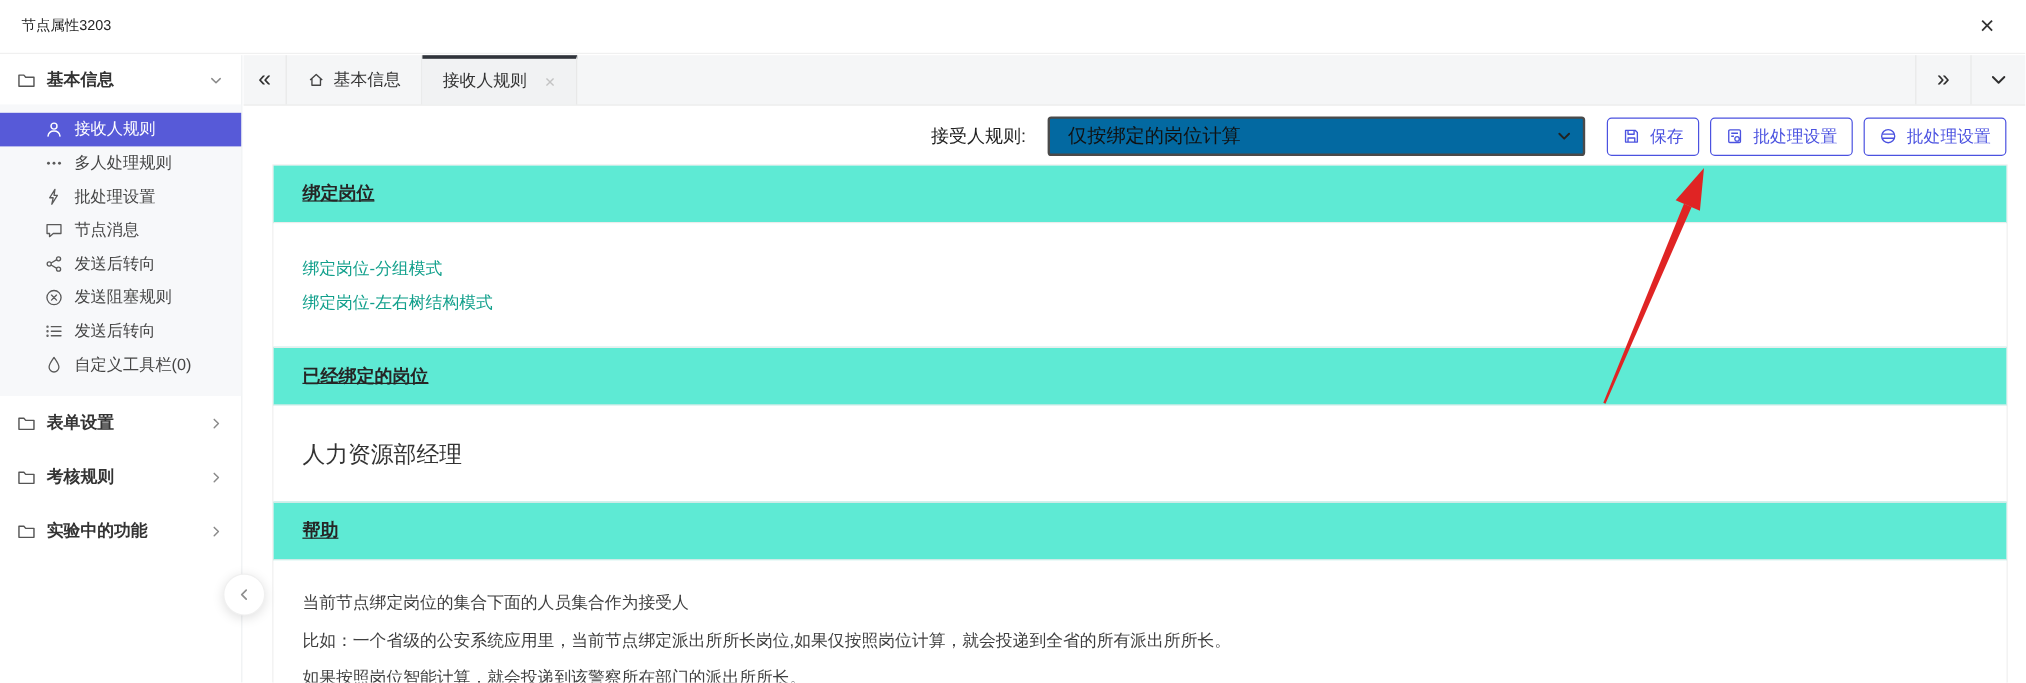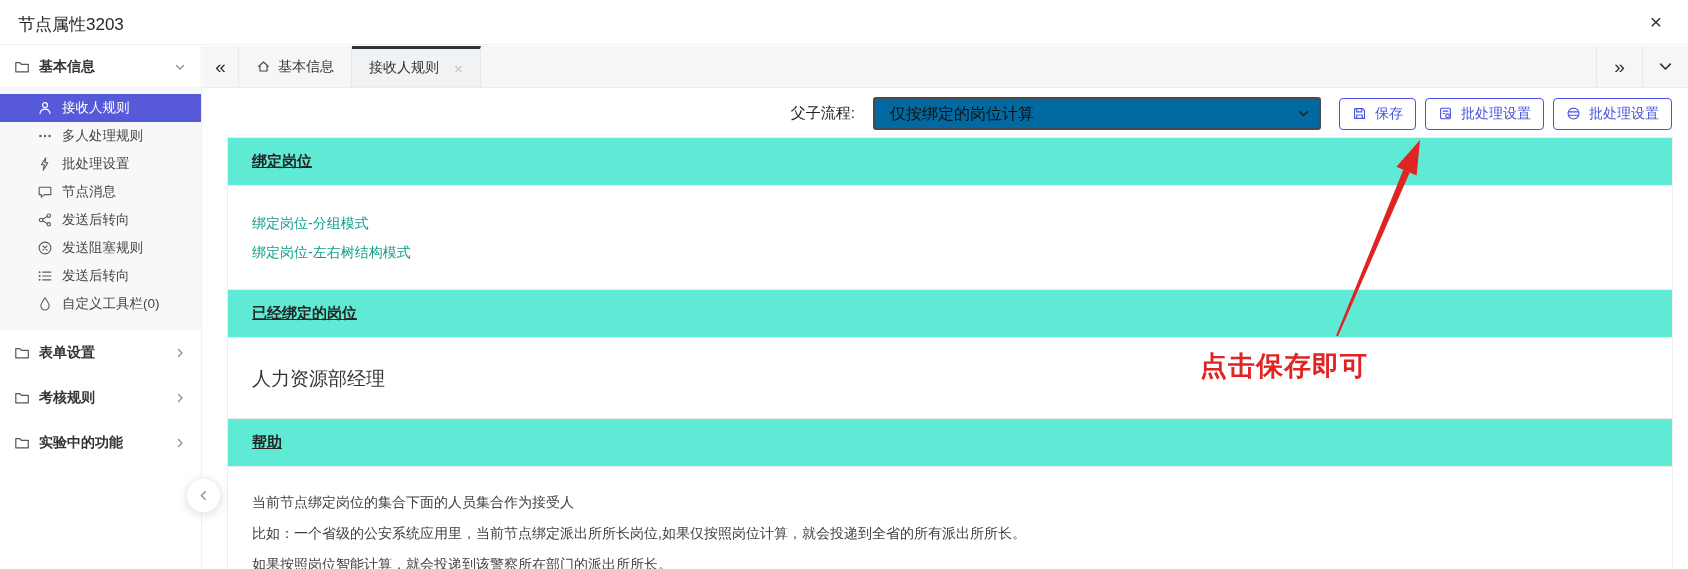--- a/index.html
+++ b/index.html
@@ -6,21 +6,21 @@
   html,body { background:#fff; }
   #root {
     position:relative; width:1688px; height:569px; background:#fff;
     font-family:"Liberation Sans","DejaVu Sans",sans-serif; color:#333;
     overflow:hidden;
   }
   svg.ic { display:block; }
 
   
   .titlebar { position:absolute; top:0; left:0; right:0; height:45px; background:#fff; border-bottom:1px solid #f0f0f0; }
-  .win-title { position:absolute; left:18px; top:13px; font-size:17px; color:#262626; }
+  .win-title { position:absolute; left:18px; top:13px; font-size:12px; color:#262626; }
   .win-close { position:absolute; right:18px; top:8px; font-size:21px; color:#333; cursor:pointer; line-height:28px; width:28px; text-align:center; }
 
   
   .sidebar { position:absolute; left:0; top:46px; width:202px; bottom:0; background:#fff; border-right:1px solid #eef0f2; }
   .side-group { height:41px; display:flex; align-items:center; gap:9px; padding:0 14px; font-size:14px; font-weight:bold; color:#333; cursor:pointer; }
   .side-group .grow { flex:1; }
   .side-group .chev { color:#8a8a8a; }
   .side-sub { background:#f7f8fa; padding:7px 0 12px; }
   .side-item { height:28px; display:flex; align-items:center; gap:9px; padding:0 14px 0 37px; font-size:13.5px; color:#454545; cursor:pointer; }
   .side-item .iwrap { width:16px; height:16px; color:#5a5a5a; }
@@ -249,21 +249,21 @@
       <div class="tab-iconbtn">»</div>
       <div class="tab-iconbtn">
         <svg class="ic" width="17" height="17" viewBox="0 0 16 16" fill="none" stroke="#2f2f2f" stroke-width="1.5" stroke-linecap="round" stroke-linejoin="round">
             <polyline points="3.5,5.8 8,10.3 12.5,5.8"></polyline>
           </svg>
       </div>
     </div>
 
     <div class="toolbar">
       <div class="tb-spacer"></div>
-      <div class="tb-label">父子流程:</div>
+      <div class="tb-label">接受人规则:</div>
       <div class="select-wrap">
         <select>
           <option>仅按绑定的岗位计算</option>
         </select>
         <span class="sel-chev">
           <svg class="ic" width="13" height="13" viewBox="0 0 16 16" fill="none" stroke="currentColor" stroke-width="2" stroke-linecap="round" stroke-linejoin="round">
               <polyline points="3,5.5 8,10.5 13,5.5"></polyline>
             </svg>
         </span>
       </div>
@@ -319,15 +319,14 @@
   <div class="float-collapse">
     <svg class="ic" width="15" height="15" viewBox="0 0 16 16" fill="none" stroke="currentColor" stroke-width="1.5" stroke-linecap="round" stroke-linejoin="round">
         <polyline points="9.8,4 5.8,8 9.8,12"></polyline>
       </svg>
   </div>
 
   <svg class="anno-svg" viewBox="0 0 1688 569">
     <polygon points="1409.7,172.6 1403.3,169.8 1336.1,335.6 1337.9,336.4" fill="#e02424"></polygon>
     <polygon points="1420,140 1416.6,175.6 1396.4,166.8" fill="#e02424"></polygon>
   </svg>
-  <div class="anno-text">点击保存即可</div>
 
 </div>
 
 </body></html>

